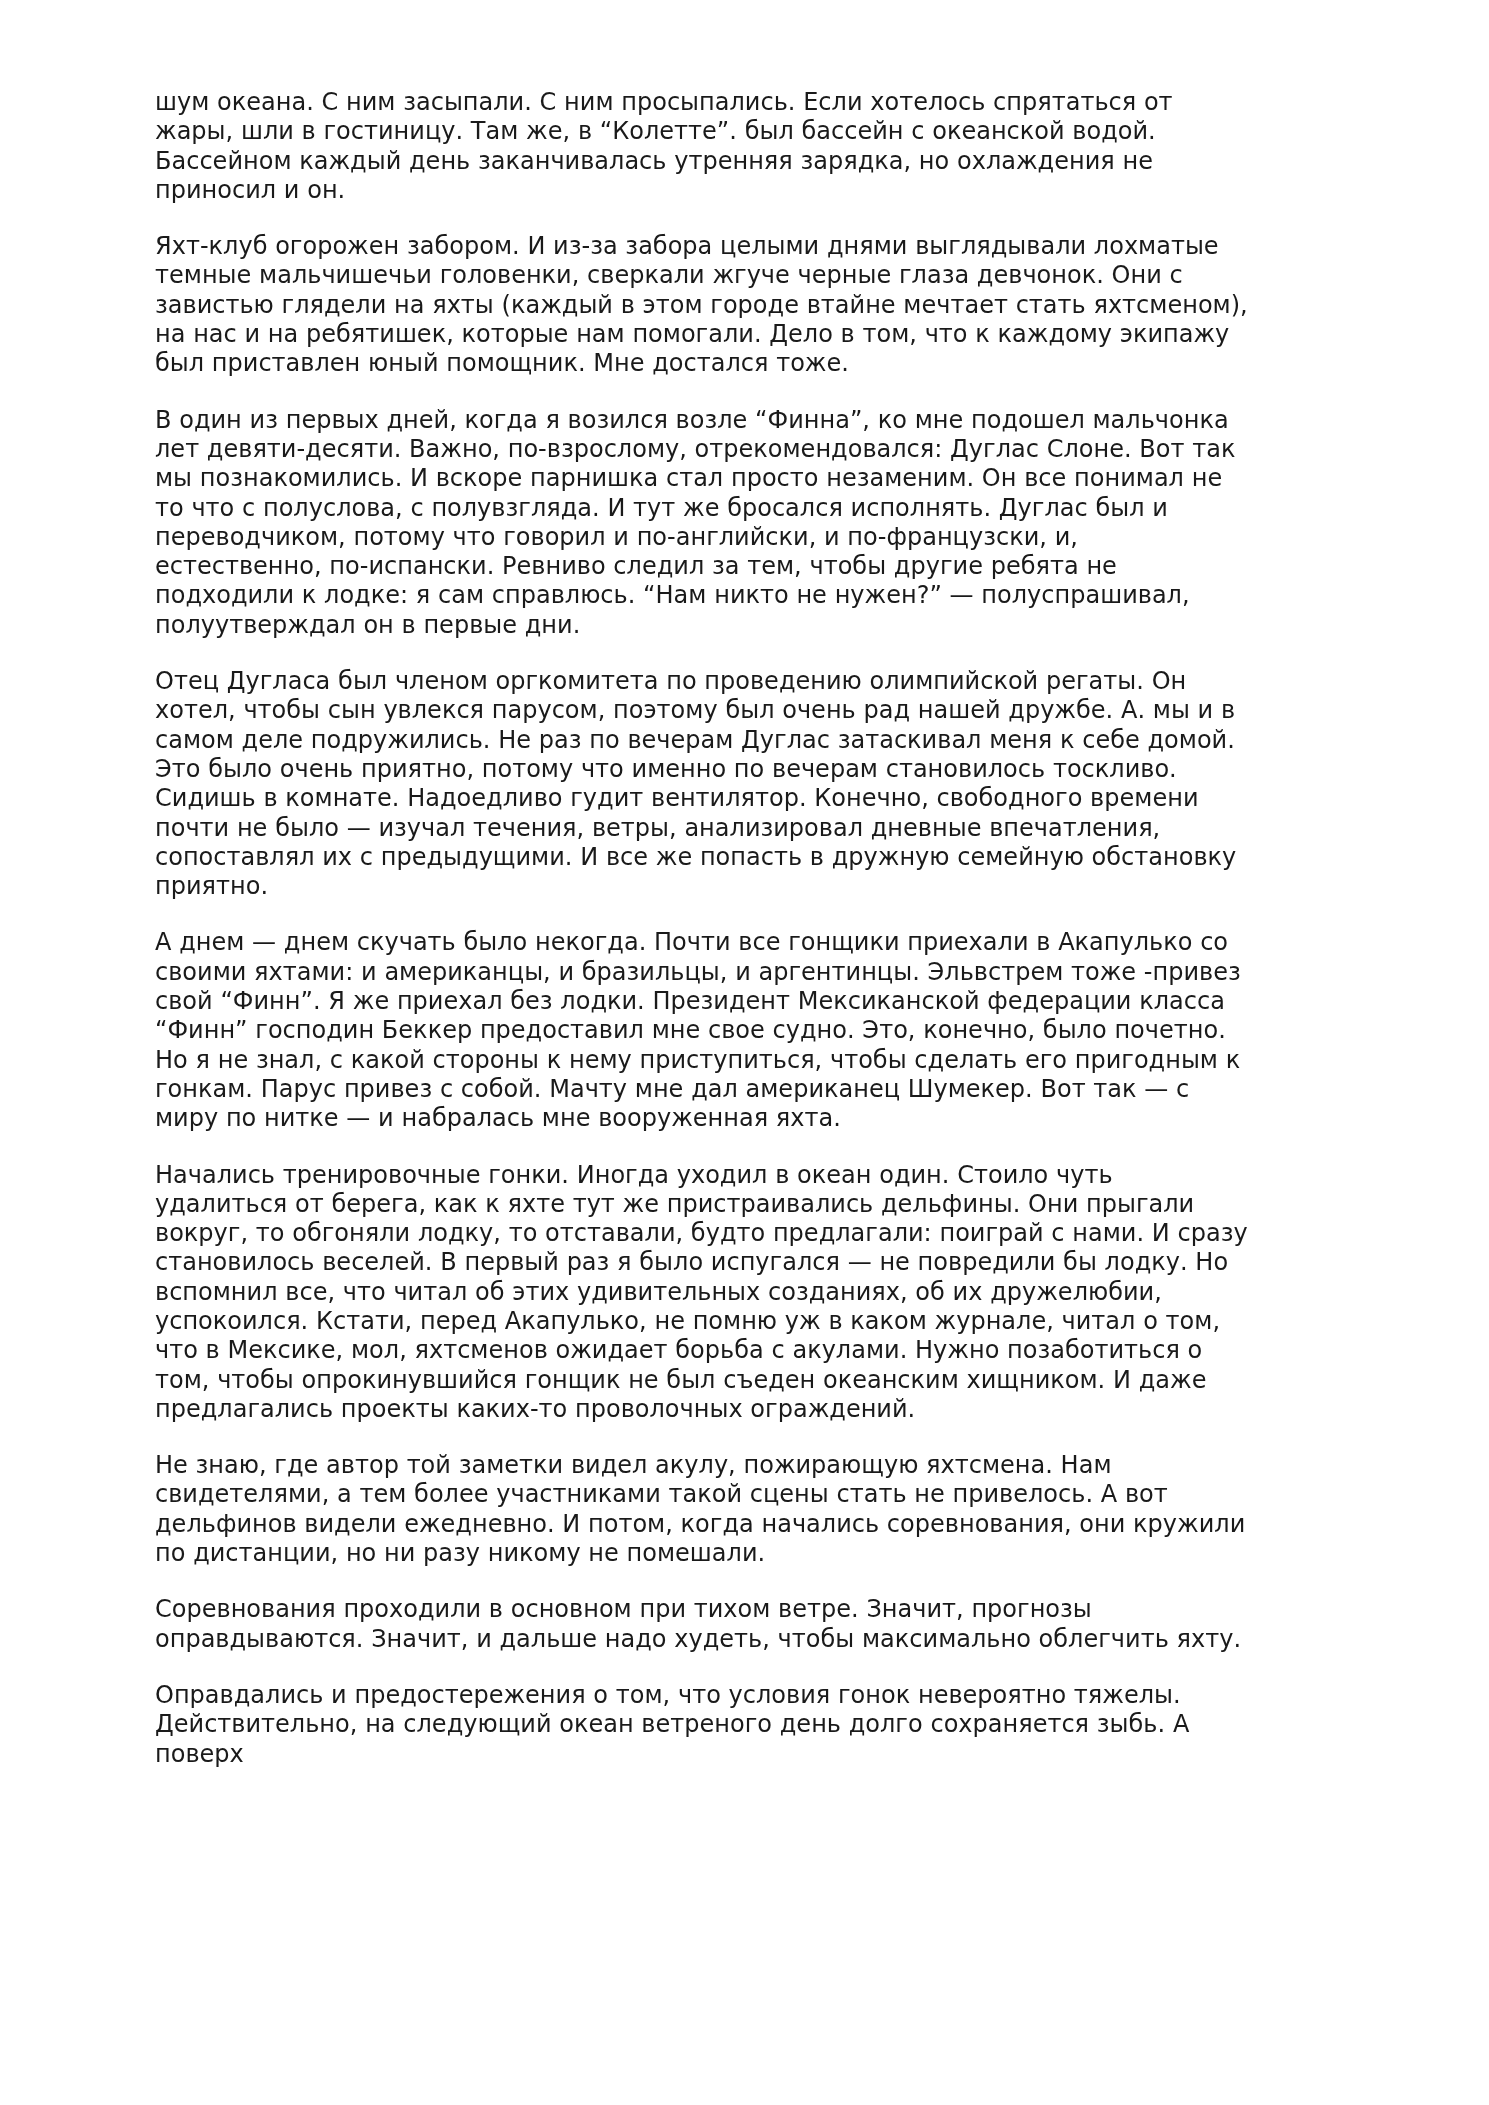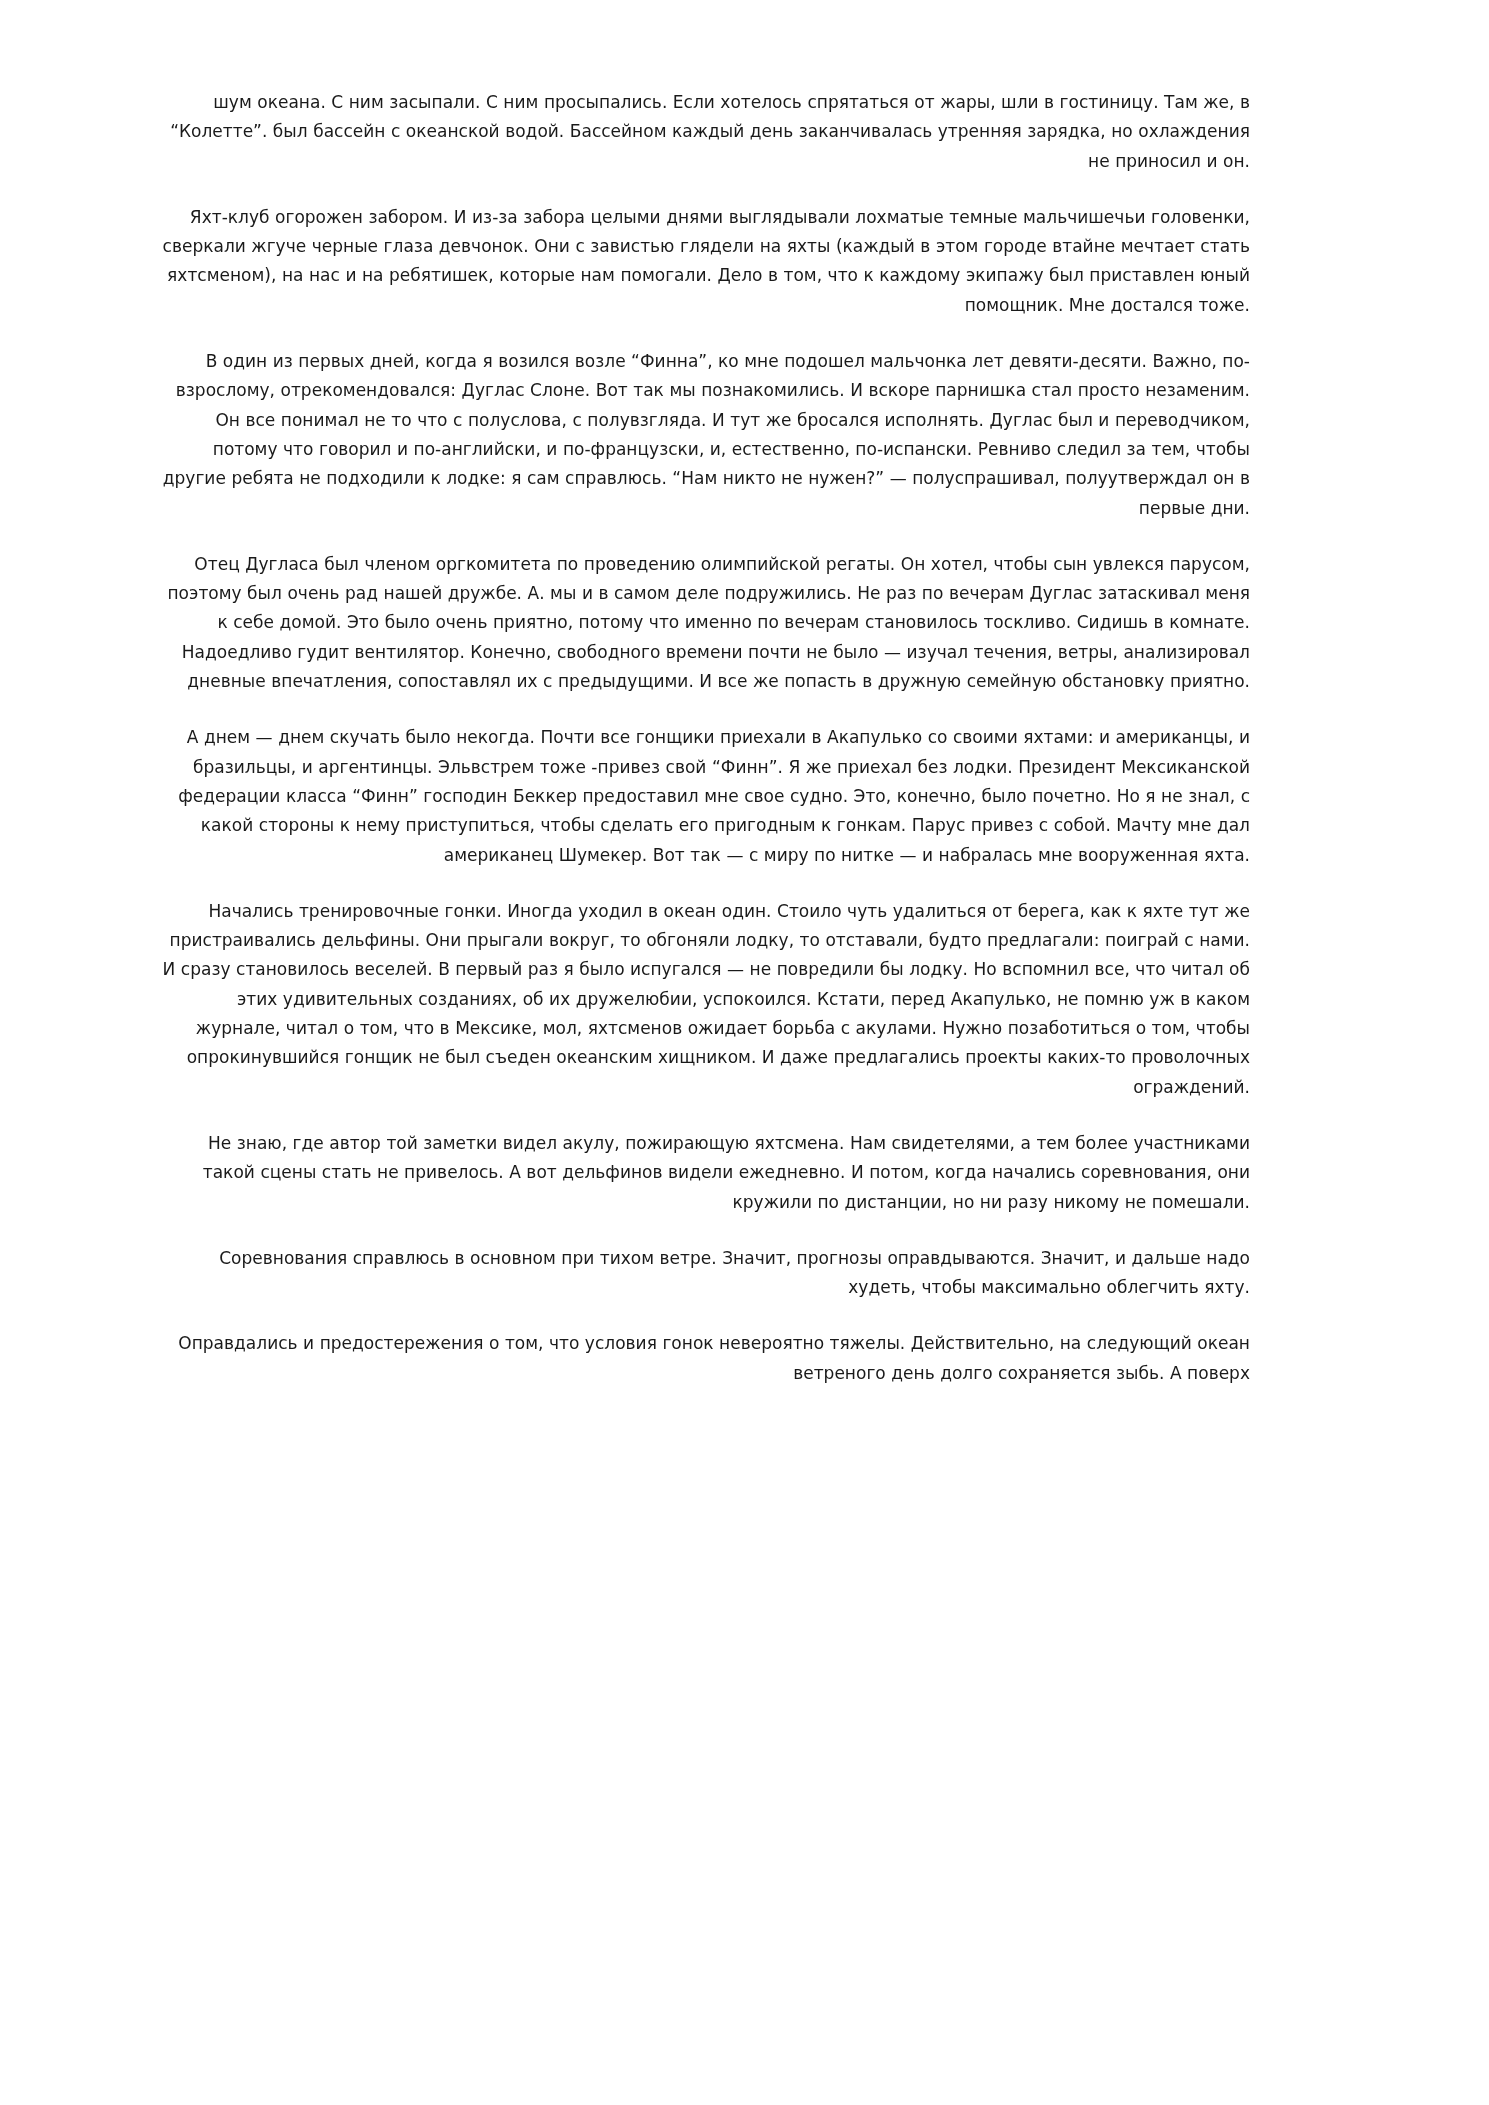--- a/index.html
+++ b/index.html
@@ -23,40 +23,40 @@
     overflow: hidden;
   }
   .text-column {
     position: absolute;
     left: 155px;
     top: 88px;
     width: 1095px;
   }
   p.para {
     margin: 0 0 27px 0;
-    font-size: 17px;
+    font-size: 24px;
     line-height: 29.3px;
     color: #1a1a1a;
-    text-align: right;
+    text-align: left;
     white-space: pre-wrap;
     word-spacing: 0.1px;
     letter-spacing: 0.01px;
   }
   p.para:last-child {
     margin-bottom: 0;
   }
 </style>
 </head>
 <body>
 
 <div class="page">
   <div class="text-column">
     <p class="para">шум океана. С ним засыпали. С ним просыпались. Если хотелось спрятаться от жары, шли в гостиницу. Там же, в “Колетте”. был бассейн с океанской водой. Бассейном каждый день заканчивалась утренняя зарядка, но охлаждения не приносил и он.</p>
     <p class="para">Яхт-клуб огорожен забором. И из-за забора целыми днями выглядывали лохматые темные мальчишечьи головенки, сверкали жгуче черные глаза девчонок. Они с завистью глядели на яхты (каждый в этом городе втайне мечтает стать яхтсменом), на нас и на ребятишек, которые нам помогали. Дело в том, что к каждому экипажу был приставлен юный помощник. Мне достался тоже.</p>
     <p class="para">В один из первых дней, когда я возился возле “Финна”, ко мне подошел мальчонка лет девяти-десяти. Важно, по-взрослому, отрекомендовался: Дуглас Слоне. Вот так мы познакомились. И вскоре парнишка стал просто незаменим. Он все понимал не то что с полуслова, с полувзгляда. И тут же бросался исполнять. Дуглас был и переводчиком, потому что говорил и по-английски, и по-французски, и, естественно, по-испански. Ревниво следил за тем, чтобы другие ребята не подходили к лодке: я сам справлюсь. “Нам никто не нужен?” — полуспрашивал, полуутверждал он в первые дни.</p>
     <p class="para">Отец Дугласа был членом оргкомитета по проведению олимпийской регаты. Он хотел, чтобы сын увлекся парусом, поэтому был очень рад нашей дружбе. А. мы и в самом деле подружились. Не раз по вечерам Дуглас затаскивал меня к себе домой. Это было очень приятно, потому что именно по вечерам становилось тоскливо. Сидишь в комнате. Надоедливо гудит вентилятор. Конечно, свободного времени почти не было — изучал течения, ветры, анализировал дневные впечатления, сопоставлял их с предыдущими. И все же попасть в дружную семейную обстановку приятно.</p>
     <p class="para">А днем — днем скучать было некогда. Почти все гонщики приехали в Акапулько со своими яхтами: и американцы, и бразильцы, и аргентинцы. Эльвстрем тоже -привез свой “Финн”. Я же приехал без лодки. Президент Мексиканской федерации класса “Финн” господин Беккер предоставил мне свое судно. Это, конечно, было почетно. Но я не знал, с какой стороны к нему приступиться, чтобы сделать его пригодным к гонкам. Парус привез с собой. Мачту мне дал американец Шумекер. Вот так — с миру по нитке — и набралась мне вооруженная яхта.</p>
     <p class="para">Начались тренировочные гонки. Иногда уходил в океан один. Стоило чуть удалиться от берега, как к яхте тут же пристраивались дельфины. Они прыгали вокруг, то обгоняли лодку, то отставали, будто предлагали: поиграй с нами. И сразу становилось веселей. В первый раз я было испугался — не повредили бы лодку. Но вспомнил все, что читал об этих удивительных созданиях, об их дружелюбии, успокоился. Кстати, перед Акапулько, не помню уж в каком журнале, читал о том, что в Мексике, мол, яхтсменов ожидает борьба с акулами. Нужно позаботиться о том, чтобы опрокинувшийся гонщик не был съеден океанским хищником. И даже предлагались проекты каких-то проволочных ограждений.</p>
     <p class="para">Не знаю, где автор той заметки видел акулу, пожирающую яхтсмена. Нам свидетелями, а тем более участниками такой сцены стать не привелось. А вот дельфинов видели ежедневно. И потом, когда начались соревнования, они кружили по дистанции, но ни разу никому не помешали.</p>
-    <p class="para">Соревнования справлюсь в основном при тихом ветре. Значит, прогнозы оправдываются. Значит, и дальше надо худеть, чтобы максимально облегчить яхту.</p>
+    <p class="para">Соревнования проходили в основном при тихом ветре. Значит, прогнозы оправдываются. Значит, и дальше надо худеть, чтобы максимально облегчить яхту.</p>
     <p class="para">Оправдались и предостережения о том, что условия гонок невероятно тяжелы. Действительно, на следующий океан ветреного день долго сохраняется зыбь. А поверх</p>
   </div>
 </div>
 
 </body></html>

